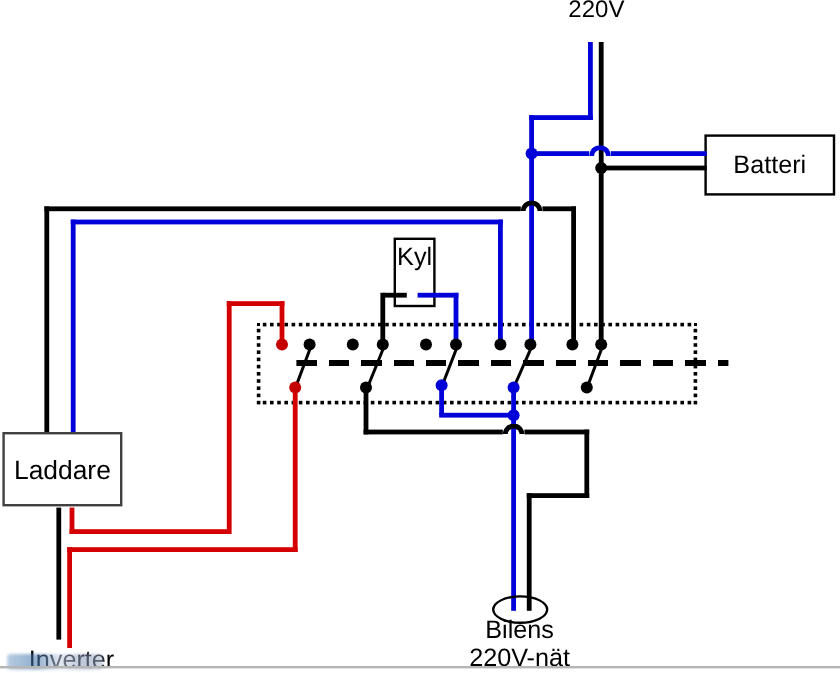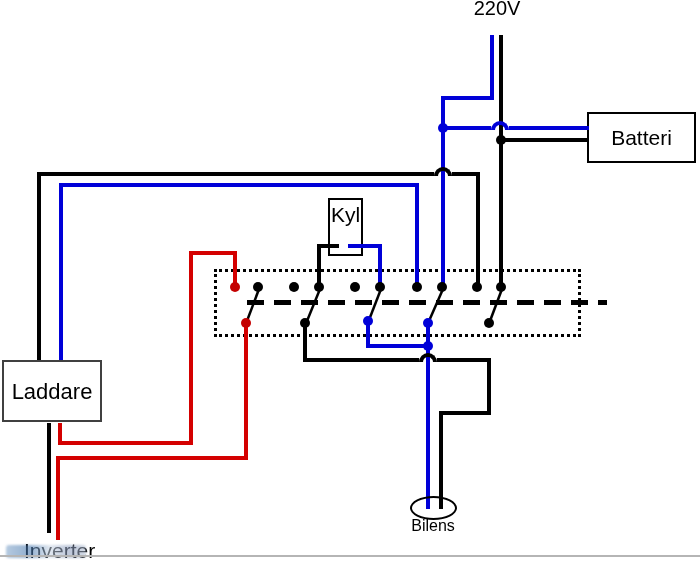--- a/index.html
+++ b/index.html
@@ -114,20 +114,21 @@
   <div class="dot b" style="left:438px;top:123px;"></div>
   <div class="dot" style="left:496px;top:135px;"></div>
   <div class="dot b" style="left:423px;top:341px;"></div>
 
   <div class="ellipse"></div>
 
   <div class="lbl center" style="left:447px;top:-3px;width:100px;font-size:20px;">
     <div>220V</div>
   </div>
   <div class="lbl" style="left:24px;top:539px;">Inverter</div>
-  <div class="lbl center" style="left:368px;top:514px;width:130px;font-size:16px;">
+  <div class="lbl center" style="left:368px;top:514px;width:130px;font-size:21px;">
     <div>Bilens</div>
+    <div>220V-nät</div>
   </div>
 
   <div class="watermark"></div>
   <div class="bottom-rule"></div>
 
 </div>
 
 </body></html>

